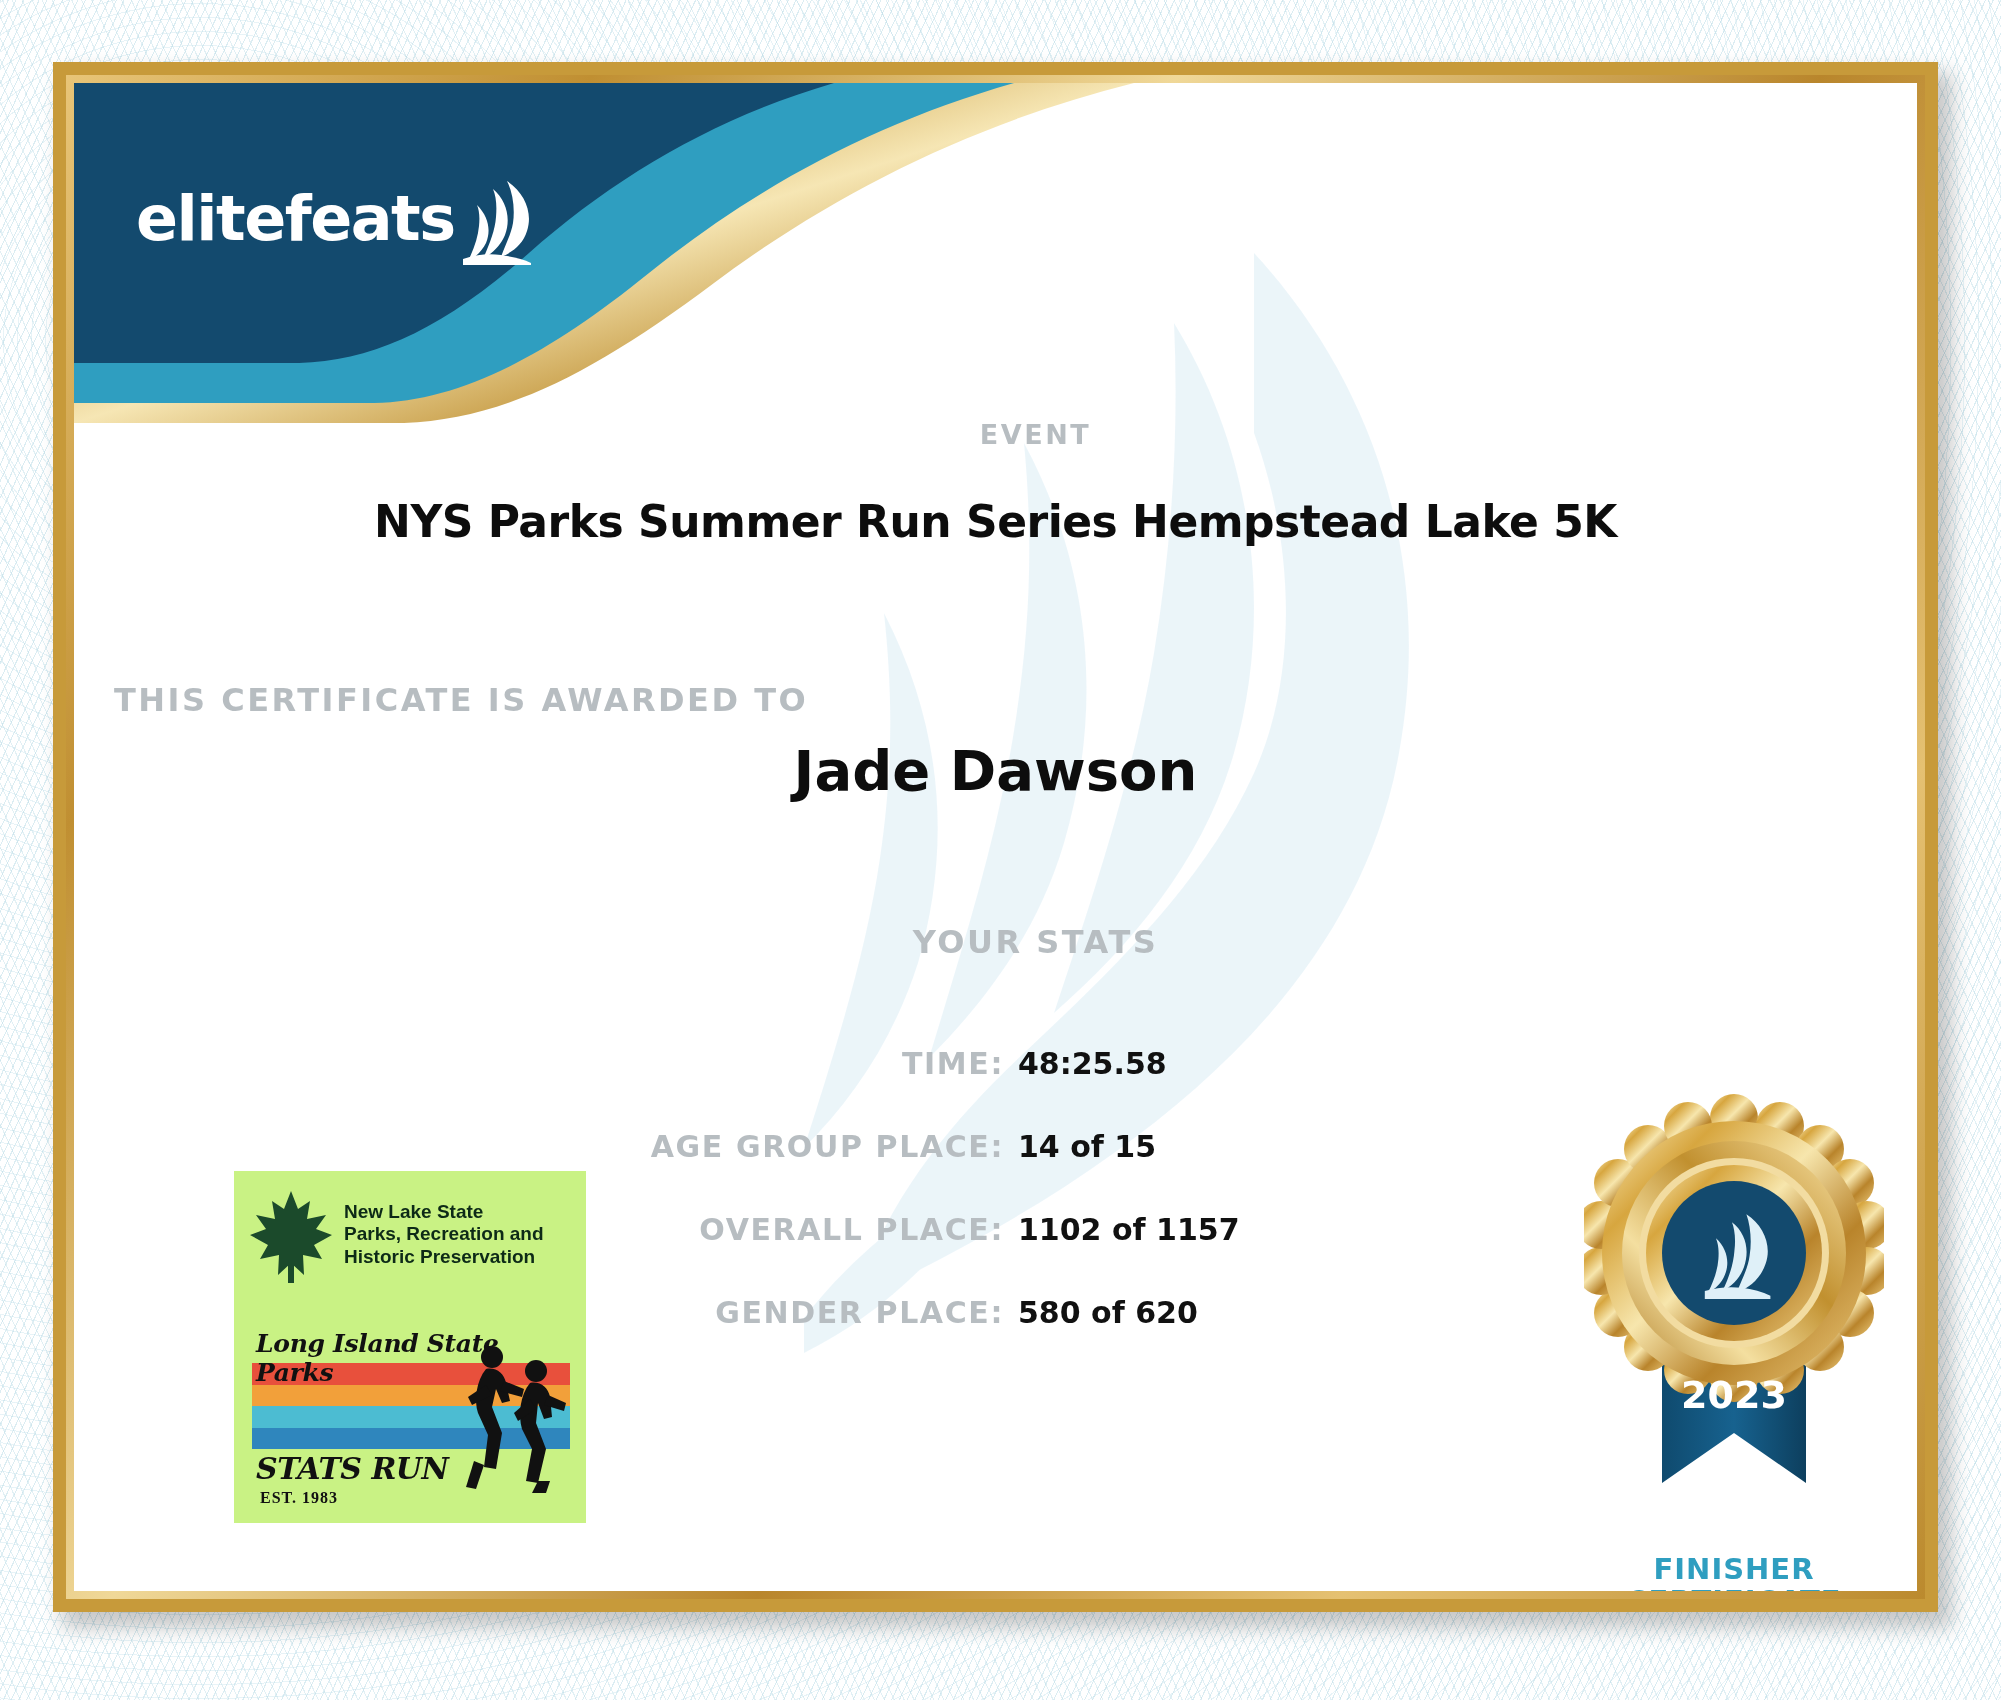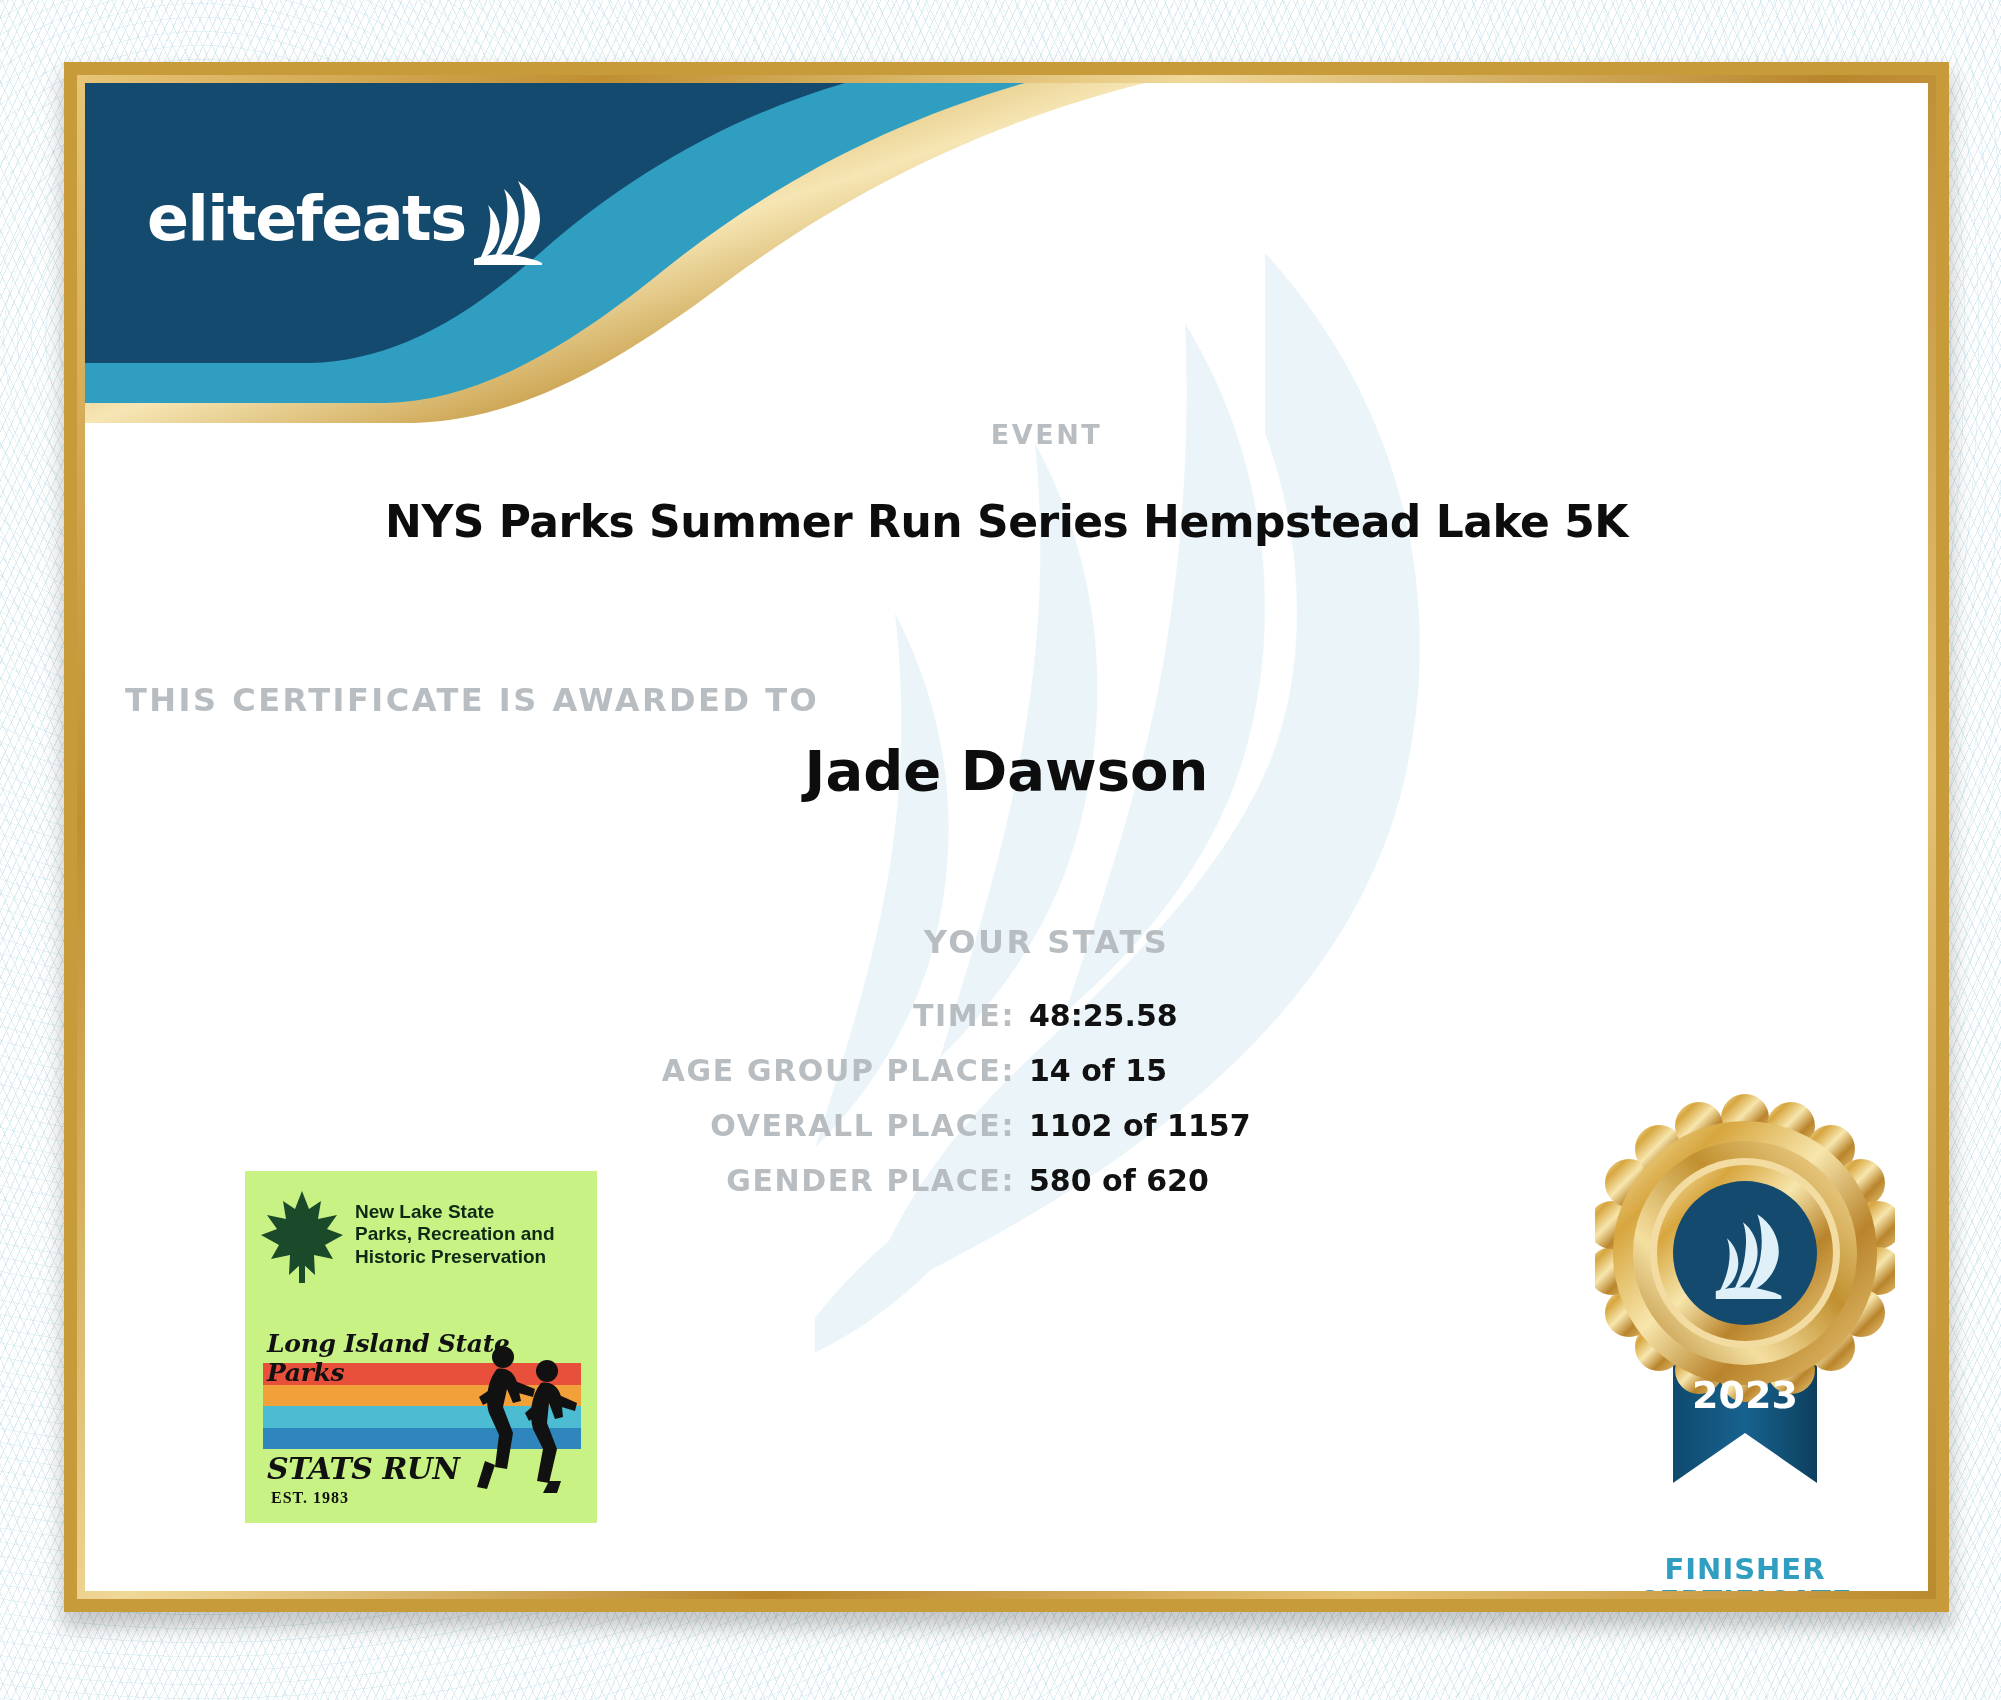--- a/index.html
+++ b/index.html
@@ -48,21 +48,21 @@
     left: 62px;
     top: 72px;
     width: 1890px;
     height: 1556px;
     background: rgba(0,0,0,0.22);
     filter: blur(10px);
     border-radius: 4px;
   }
   .cert {
     position: absolute;
-    left: 64px;
+    left: 53px;
     top: 62px;
     width: 1885px;
     height: 1550px;
     background: #86efac;
     box-sizing: border-box;
     border: 13px solid #c79a3a;
     overflow: hidden;
   }
   .cert-gold-inner {
     position: absolute;
@@ -208,20 +208,21 @@
     position: absolute;
     top: 915px;
     left: 500px;
     width: 690px;
   }
   .stat-row {
     display: flex;
     align-items: flex-end;
     justify-content: flex-start;
     margin-bottom: 20px;
+    margin-top: 48px;
   }
   .stat-key {
     width: 430px;
     text-align: right;
     color: #b7bdc1;
     font-size: 30px;
     font-weight: bold;
     letter-spacing: 1.6px;
     font-family: "DejaVu Sans", sans-serif;
   }

